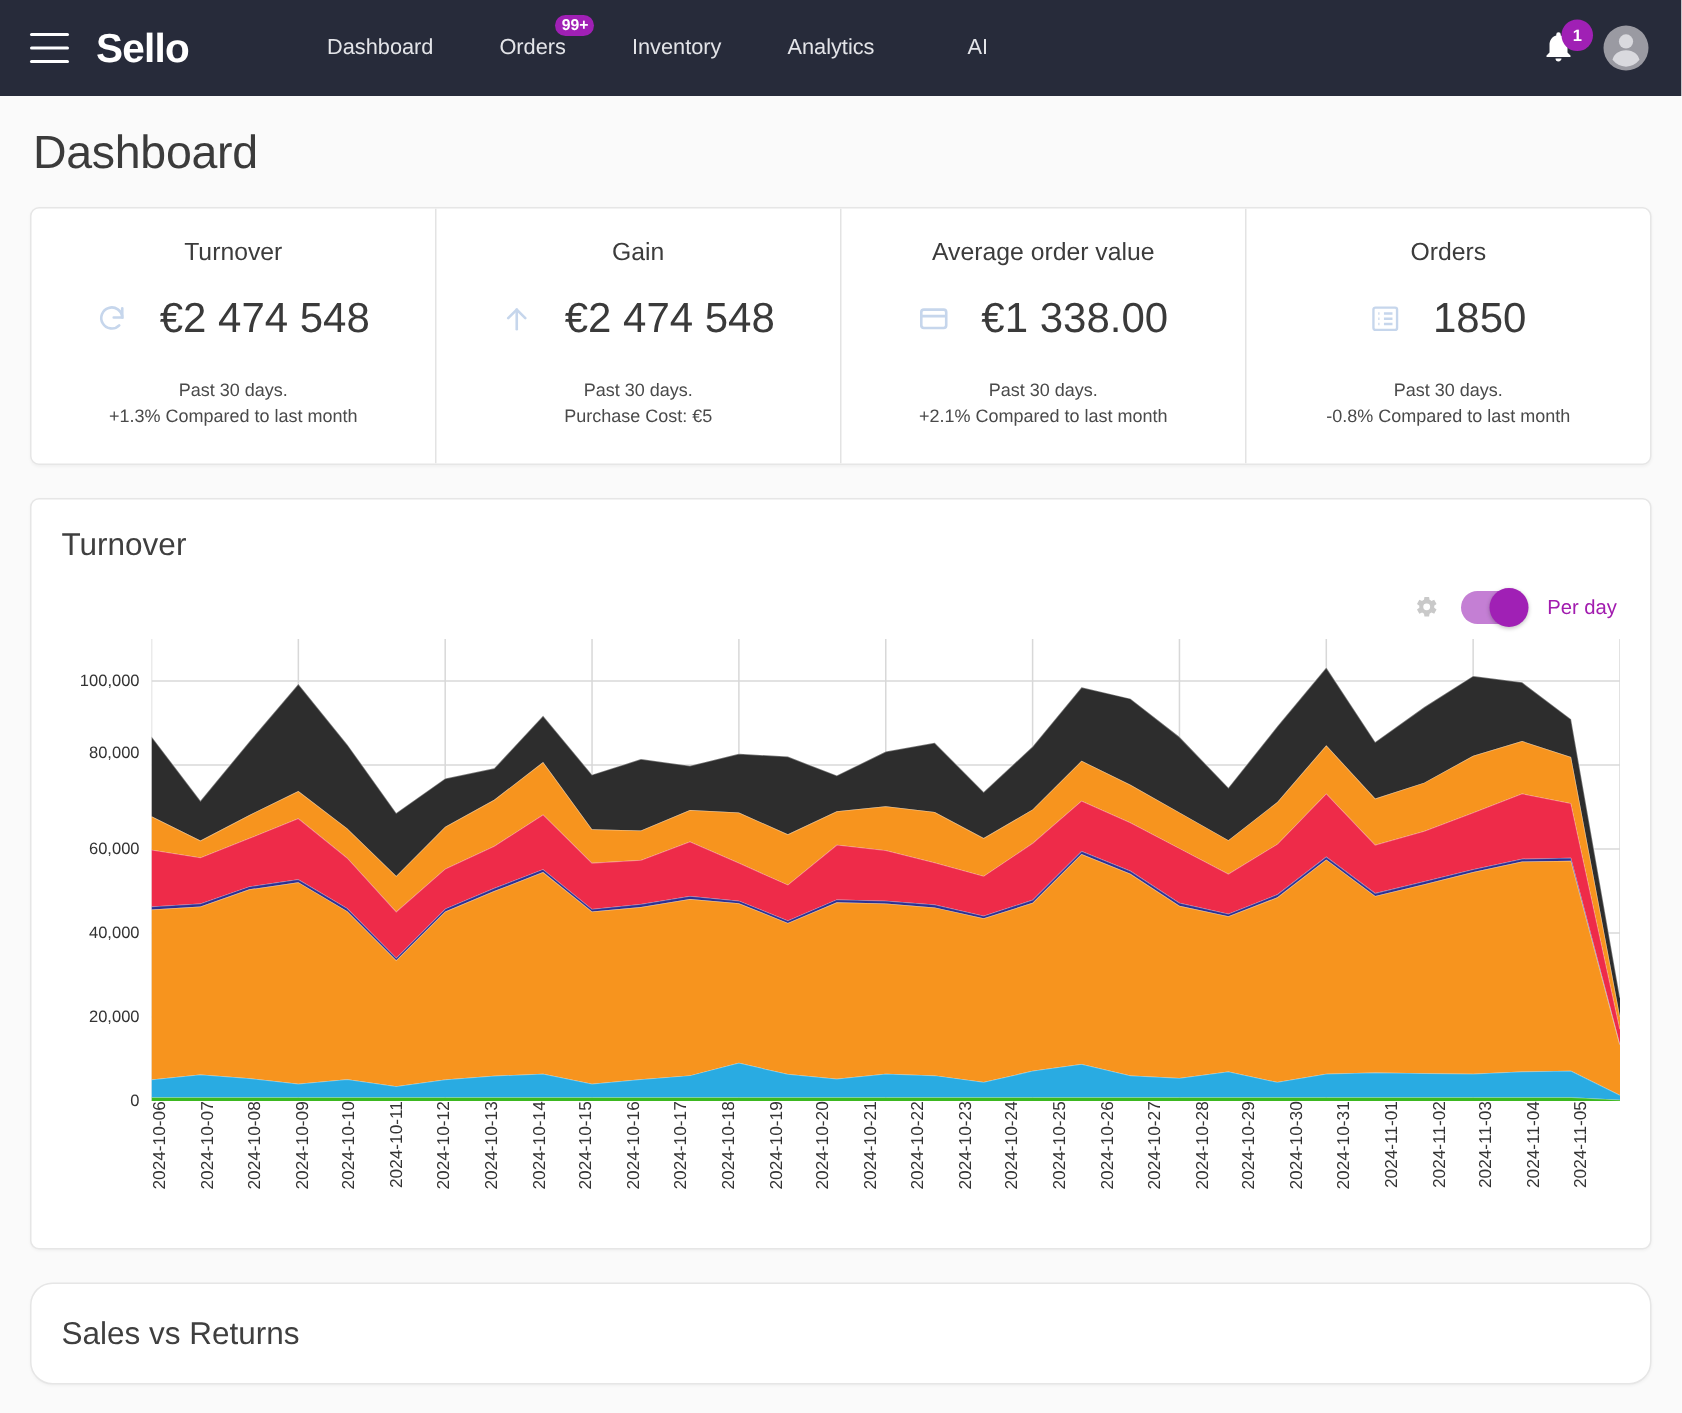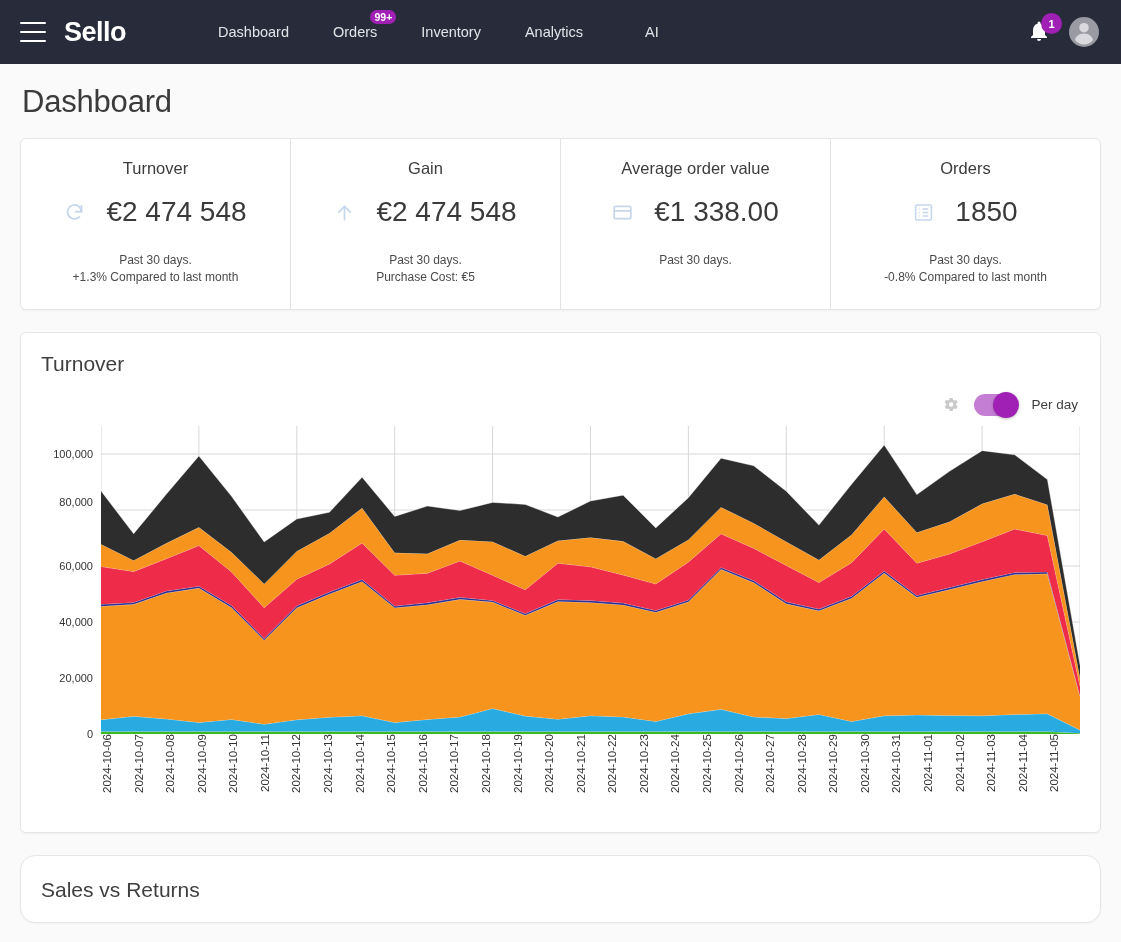--- a/index.html
+++ b/index.html
@@ -160,21 +160,21 @@
     cursor: pointer;
   }
   .toggle .knob {
     position: absolute;
     right: -2px; top: -2px;
     width: 26px; height: 26px;
     border-radius: 50%;
     background: #A020B5;
     box-shadow: 0 1px 3px rgba(0,0,0,0.25);
   }
-  .toggle-label { font-size: 13.5px; color: #404040; }
+  .toggle-label { font-size: 13.5px; color: #a21caf; }
 
   .chart-area { padding: 4px 20px 6px 20px; }
   .chart-flex { display: flex; }
   .y-axis {
     width: 60px;
     position: relative;
     height: 308px;
     flex-shrink: 0;
   }
   .y-tick {
@@ -300,20 +300,21 @@
       <div class="kpi-value-row">
         <span class="kpi-icon">
           <svg width="21" height="21" viewBox="0 0 24 24" fill="none" stroke="#c6d6ec" stroke-width="2">
             <rect x="2.5" y="5" width="19" height="14" rx="2"></rect>
               <line x1="2.5" y1="10" x2="21.5" y2="10"></line>
           </svg>
         </span>
         <span class="kpi-value">€1 338.00</span>
       </div>
       <div class="kpi-sub">Past 30 days.</div>
+      <div class="kpi-sub">+2.1% Compared to last month</div>
     </div>
 
     <div class="kpi">
       <div class="kpi-title">Orders</div>
       <div class="kpi-value-row">
         <span class="kpi-icon">
           <svg width="21" height="21" viewBox="0 0 24 24" fill="none" stroke="#c6d6ec" stroke-width="1.8">
             <rect x="3" y="3.5" width="18" height="17" rx="1.5"></rect>
             <line x1="11" y1="8" x2="17.5" y2="8"></line>
               <line x1="11" y1="12" x2="17.5" y2="12"></line>

